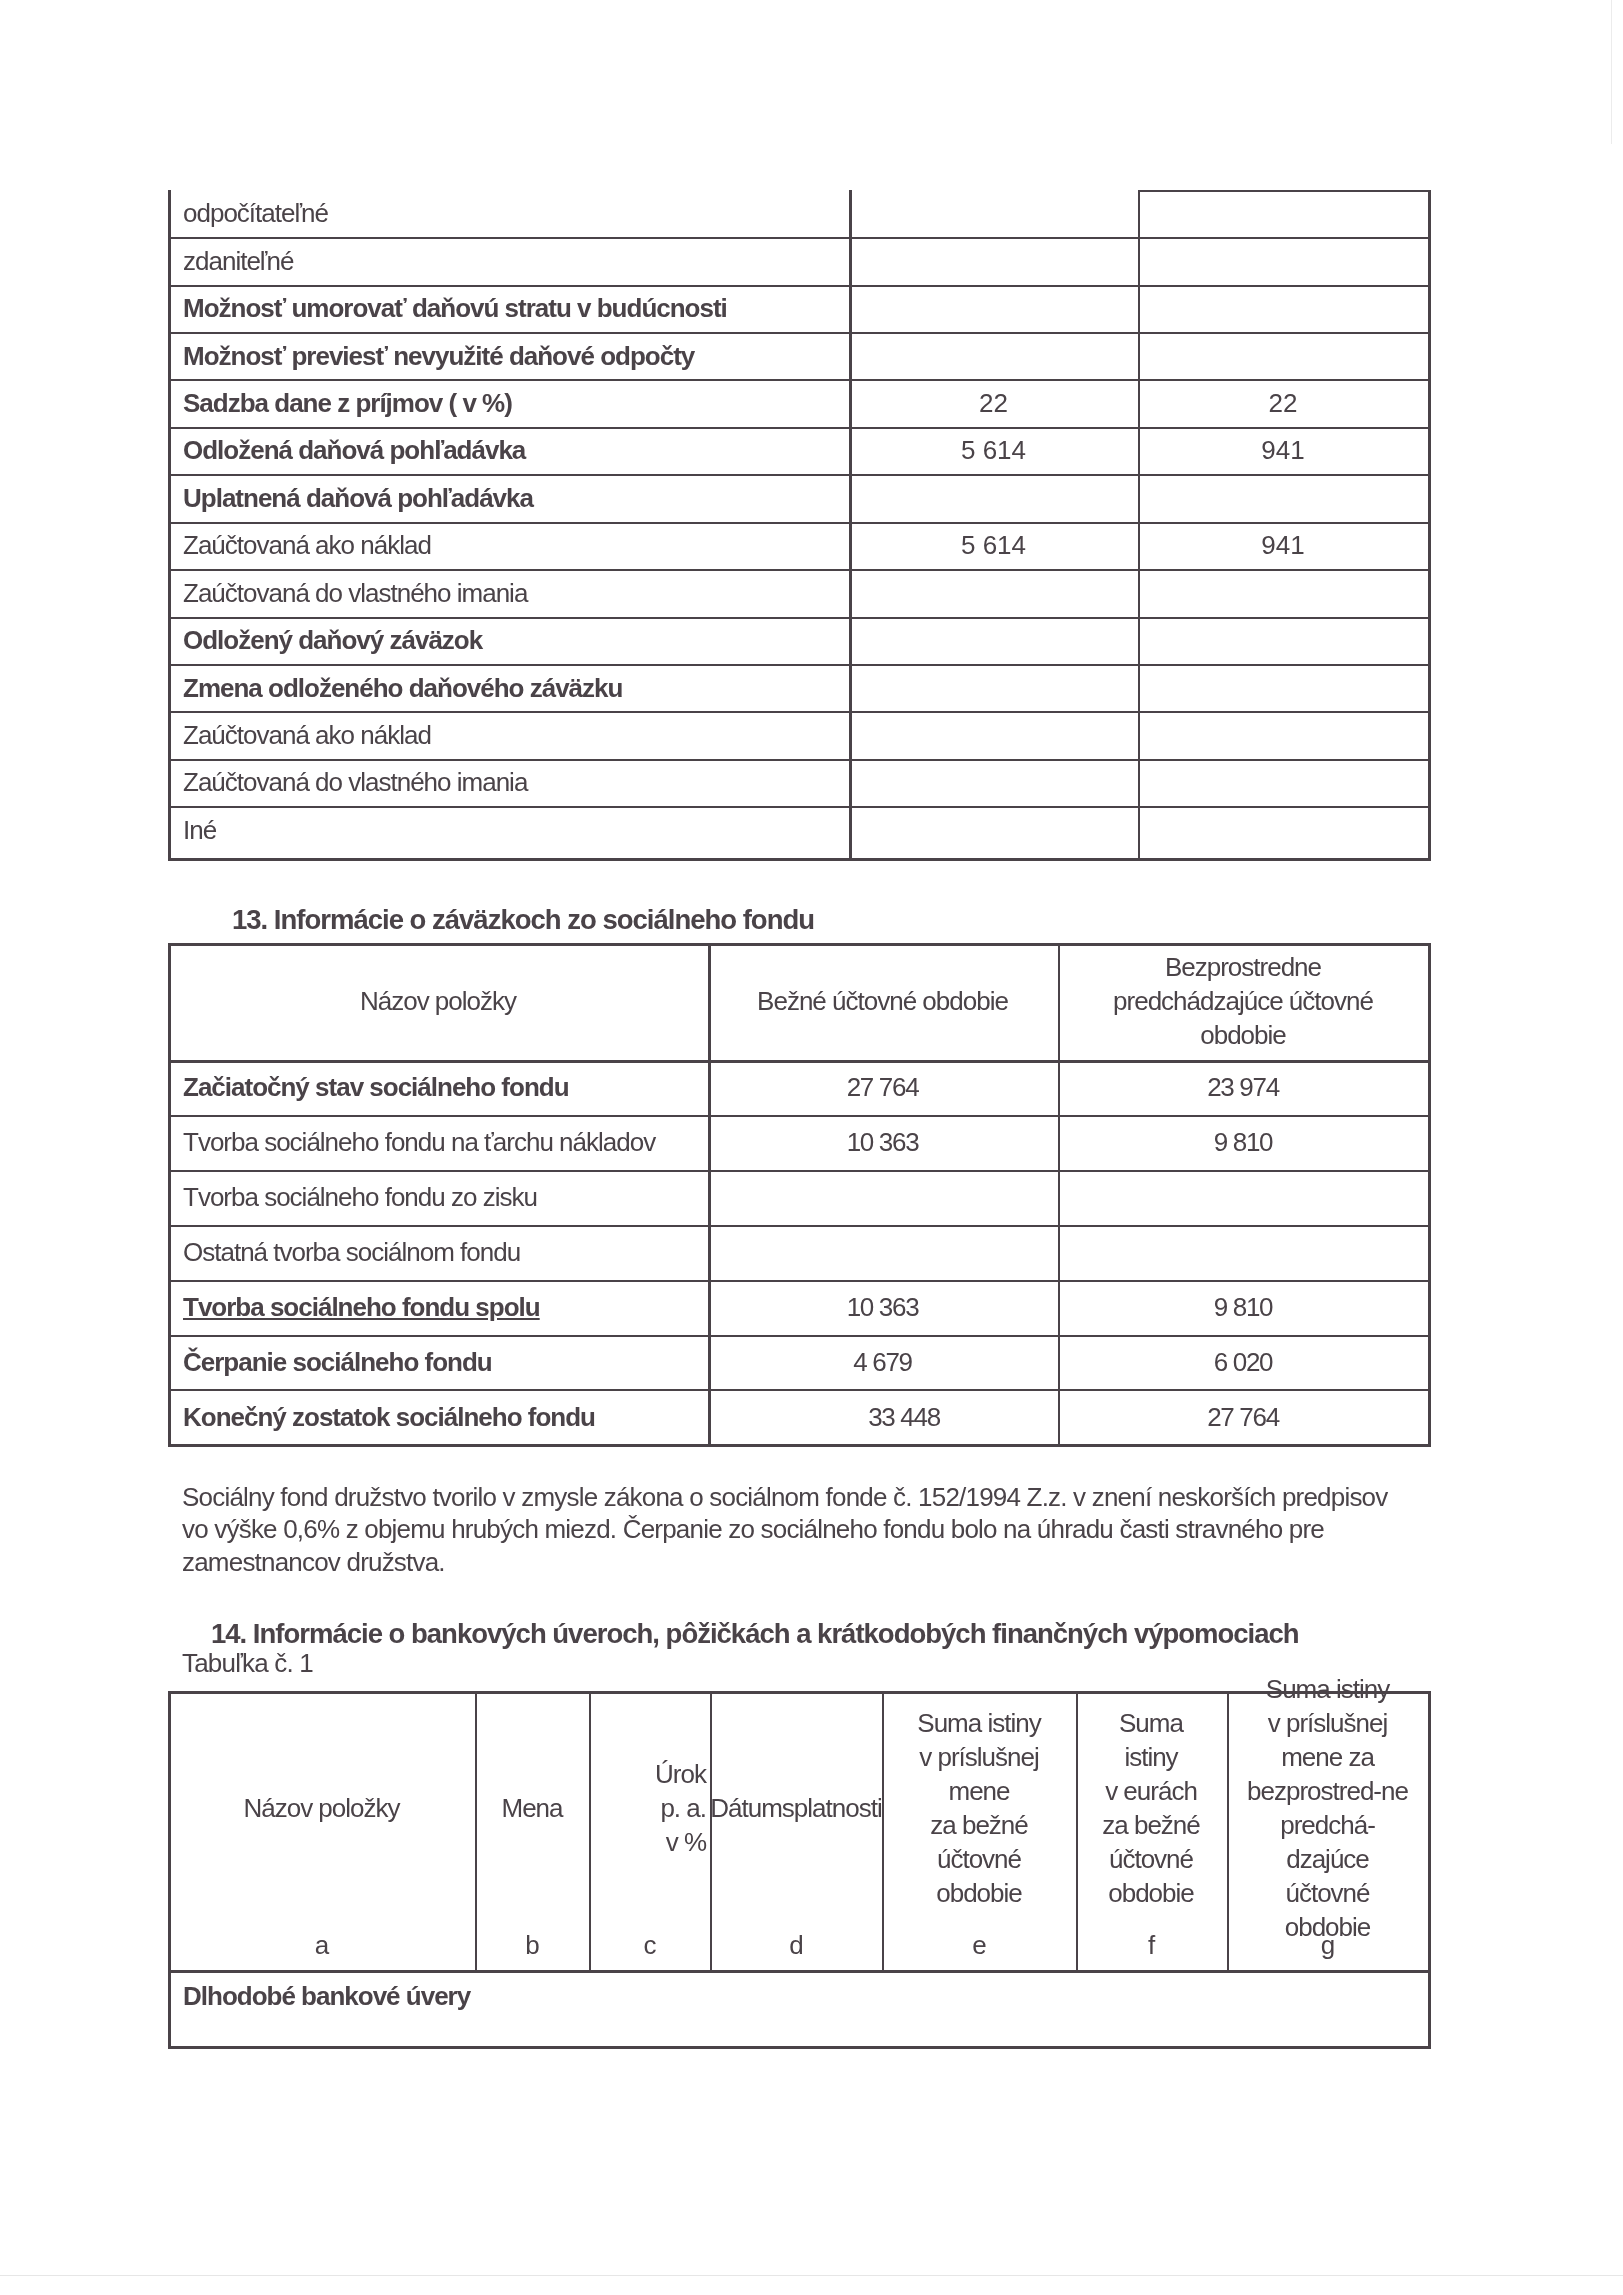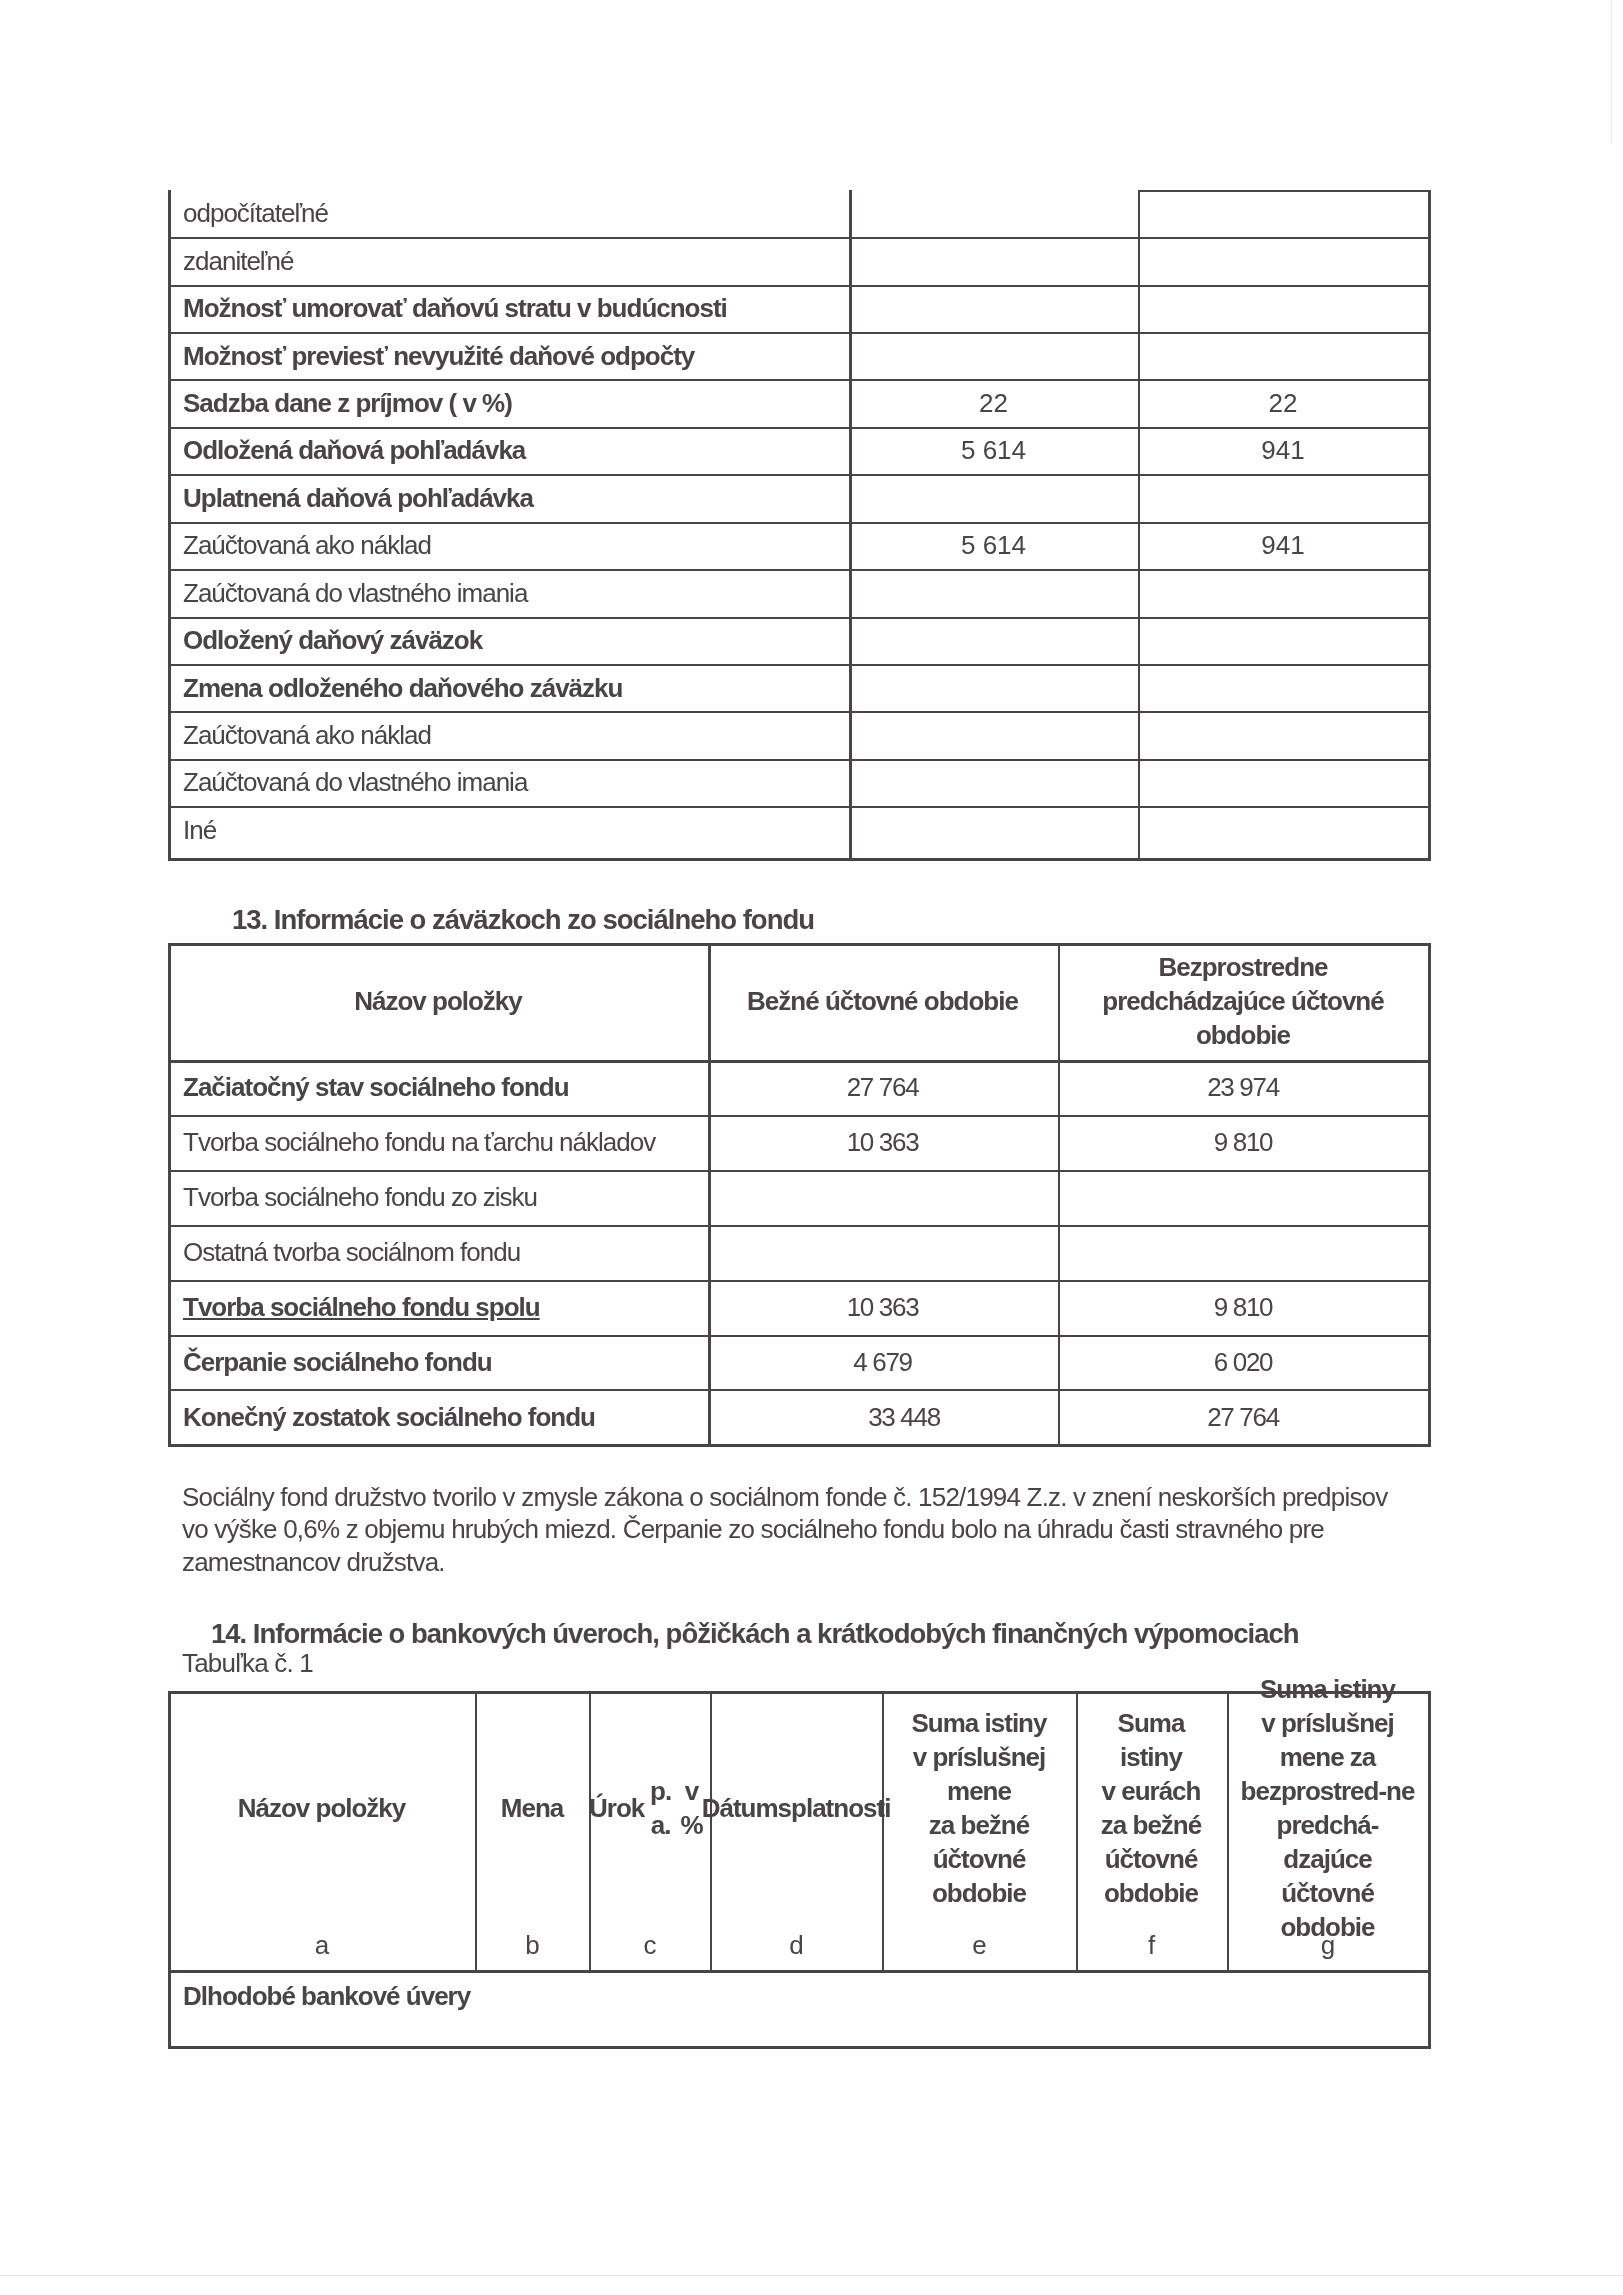--- a/index.html
+++ b/index.html
@@ -10,21 +10,21 @@
     .line { position: absolute; background: #4a4348; }
     .cell-text {
       position: absolute; font-size: 26px; line-height: 1; white-space: nowrap;
       letter-spacing: -1px; transform-origin: left center;
     }
     .b { font-weight: bold; }
     .center { text-align: center; }
     .num { font-size: 26px; letter-spacing: 0px; }
     .hdr {
       position: absolute; display: flex; align-items: center; justify-content: center;
-      text-align: center; font-weight: bold; font-size: 26px; line-height: 34px; letter-spacing: -1px; border-radius: 12px;
+      text-align: center; font-weight: normal; font-size: 26px; line-height: 34px; letter-spacing: -1px; border-radius: 12px;
     }
     .title { position: absolute; font-size: 29px; font-weight: bold; letter-spacing: -1px; white-space: nowrap; }
     .para { position: absolute; font-size: 26px; letter-spacing: -0.8px; white-space: nowrap; line-height: 1; }
     .scanline { position: absolute; left: 0; width: 1623px; height: 1.3px; background: #e6e6e6; }
   </style>
 </head>
 <body>
 
 <div id="page">
     <div class="line" style="left: 168px; top: 190px; width: 2.6px; height: 668px;"></div>
@@ -120,21 +120,21 @@
     <div class="line" style="left: 1227px; top: 1691px; width: 2px; height: 279px;"></div>
     <div class="line" style="left: 168px; top: 1970px; width: 1263px; height: 3.3px;"></div>
     <div class="hdr" style="left: 168px; width: 307px; top: 1691px; height: 234px; flex-direction: column; padding-top: 0px;">
       <span>Názov položky</span>
     </div>
     <div class="cell-text center" style="left: 168px; width: 307px; top: 1932px; font-size: 26px;">a</div>
     <div class="hdr" style="left: 475px; width: 114px; top: 1691px; height: 234px; flex-direction: column; padding-top: 0px;">
       <span>Mena</span>
     </div>
     <div class="cell-text center" style="left: 475px; width: 114px; top: 1932px; font-size: 26px;">b</div>
-    <div class="hdr" style="left: 589px; width: 117px; top: 1691px; height: 234px; flex-direction: row; padding-top: 0px;">
+    <div class="hdr" style="left: 589px; width: 117px; top: 1691px; height: 234px; flex-direction: column; padding-top: 0px; align-items: flex-end;">
       <span>Úrok</span>
       <span>p. a.</span>
       <span>v %</span>
     </div>
     <div class="cell-text center" style="left: 589px; width: 121px; top: 1932px; font-size: 26px;">c</div>
     <div class="hdr" style="left: 710px; width: 172px; top: 1691px; height: 234px; padding-top: 0px;">
       <span>Dátum</span>
       <span>splatnosti</span>
     </div>
     <div class="cell-text center" style="left: 710px; width: 172px; top: 1932px; font-size: 26px;">d</div>

